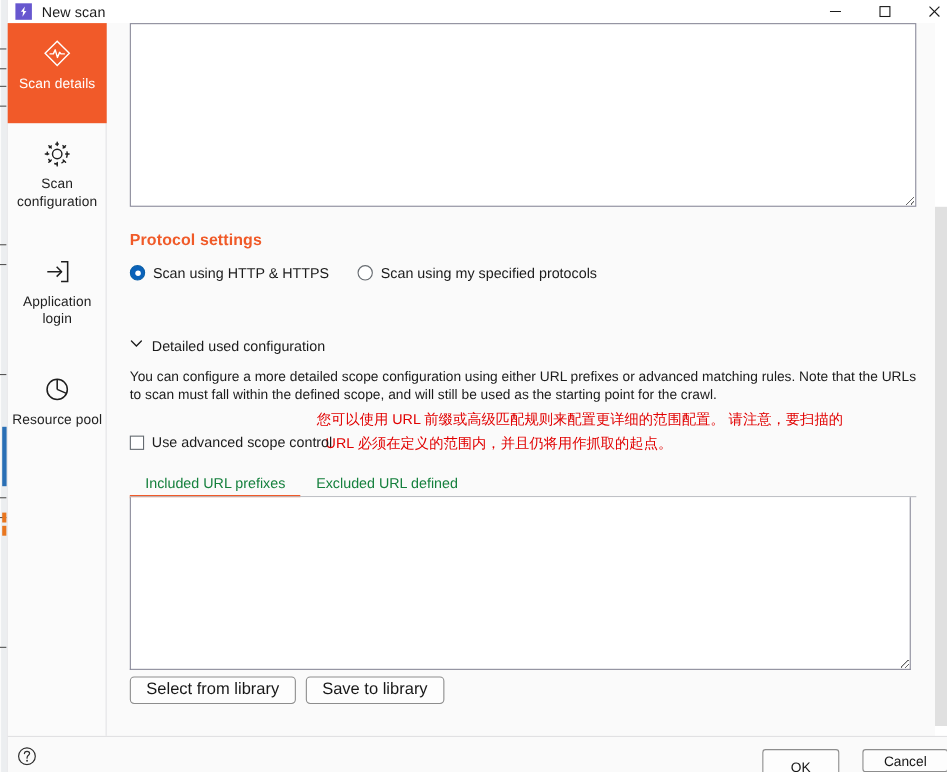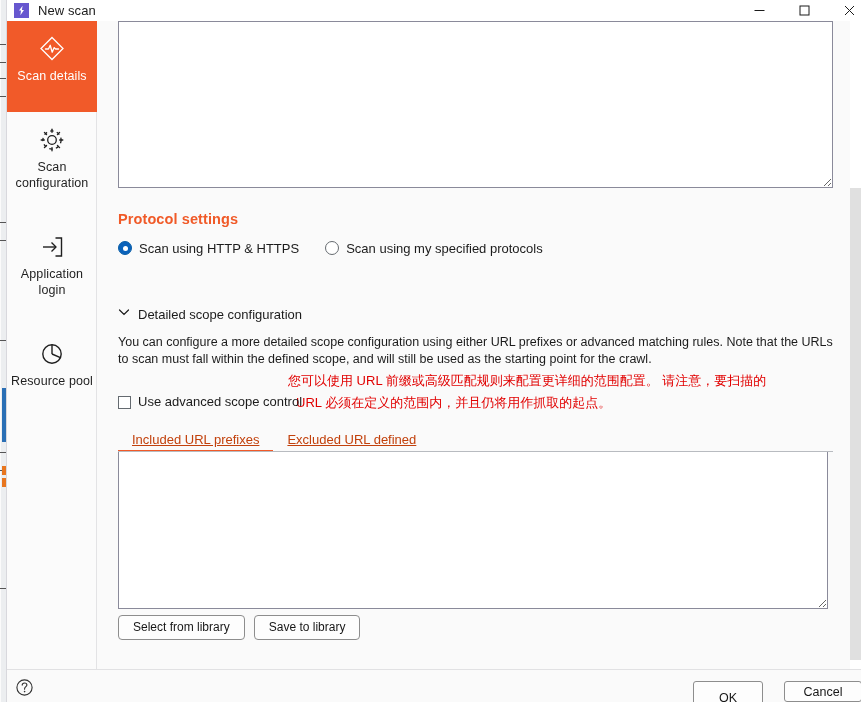--- a/index.html
+++ b/index.html
@@ -257,26 +257,25 @@
   .tabs {
     position: absolute;
     left: 20px; top: 409px;
     width: 715px;
     height: 23px;
     display: flex;
     align-items: flex-start;
   }
   .tab {
     font-size: 13px;
-    color: #c2410c;
+    color: #15803d;
     padding: 2px 14px 4px 14px;
     position: relative;
     cursor: default;
     white-space: nowrap;
-    text-decoration: underline;
   }
   .tab.active::after {
     content: "";
     position: absolute;
     left: 0; right: 0; bottom: -2px;
     height: 3px;
     background: #f15a29;
   }
   .tabs-rule {
     position: absolute;
@@ -295,21 +294,21 @@
     border-top: none;
   }
 
   
   .lib-buttons {
     position: absolute;
     left: 20px; top: 594px;
     display: flex;
   }
   .btn {
-    font-size: 12px;
+    font-size: 15px;
     color: #171717;
     background: #fdfdfd;
     border: 1px solid #8d8d8d;
     border-radius: 4px;
     padding: 4px 14px 5px 14px;
     cursor: default;
     white-space: nowrap;
     line-height: 14px;
   }
   .lib-buttons .btn + .btn { margin-left: 9px; }
@@ -473,21 +472,21 @@
         <span class="radio-label">Scan using my specified protocols</span>
       </div>
     </div>
 
     <div class="expander">
       <span>
         <svg width="14" height="14" viewBox="0 0 14 14" aria-hidden="true">
           <path d="M2.5 5 L7 9.5 L11.5 5" fill="none" stroke="#1b1b1b" stroke-width="1.2" stroke-linecap="round"></path>
         </svg>
       </span>
-      <span class="expander-label">Detailed scope configuration</span>
+      <span class="expander-label">Detailed used configuration</span>
     </div>
 
     <div class="desc">You can configure a more detailed scope configuration using either URL prefixes or advanced matching rules. Note that the URLs to scan must fall within the defined scope, and will still be used as the starting point for the crawl.</div>
 
     <div class="cn-overlay">
       <span>您可以使用 URL 前缀或高级匹配规则来配置更详细的范围配置。 请注意，要扫描的</span>
       <span class="cn-line2">URL 必须在定义的范围内，并且仍将用作抓取的起点。</span>
     </div>
 
     <div class="check-row">

